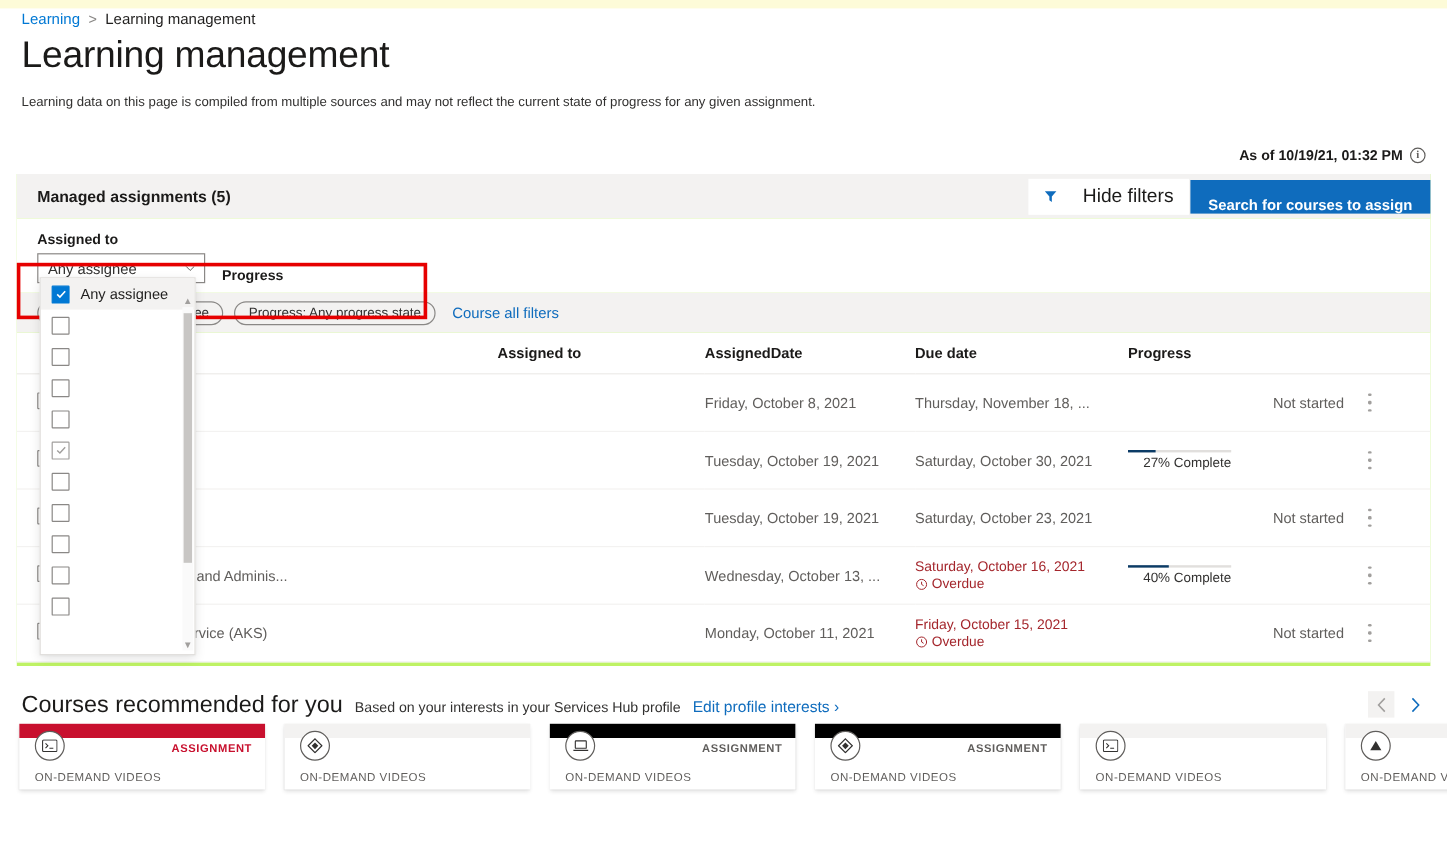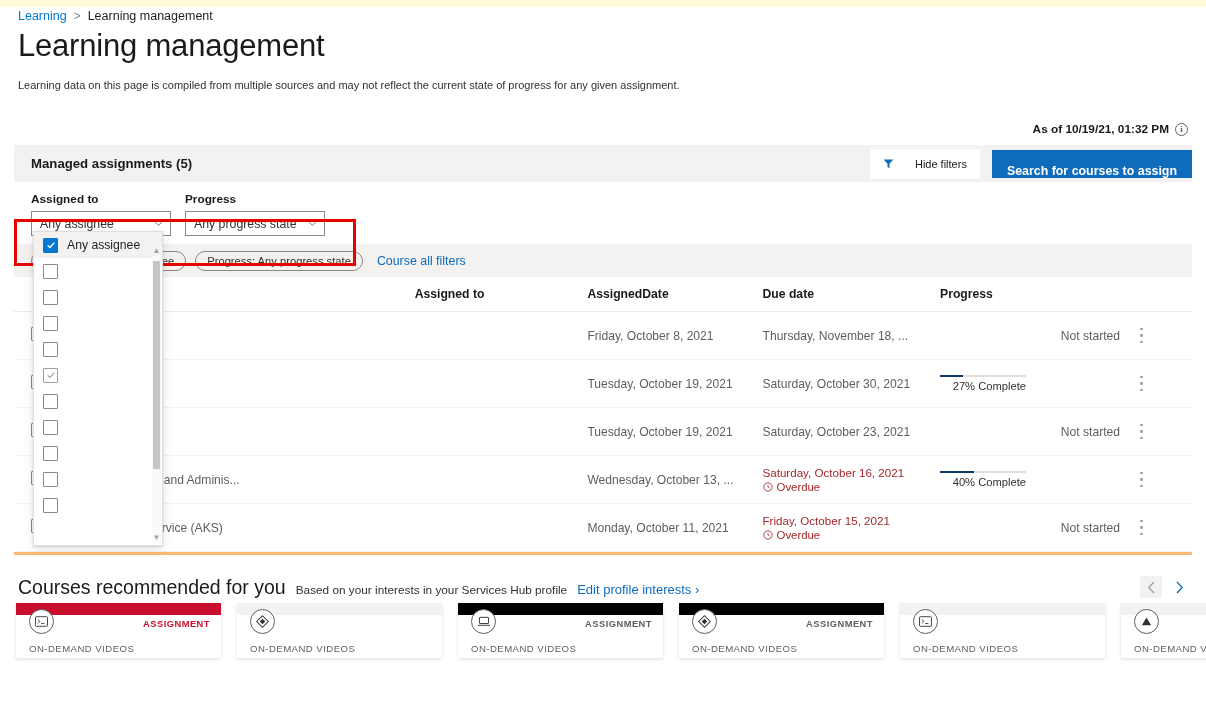--- a/index.html
+++ b/index.html
@@ -46,36 +46,36 @@
   }
   .asof .info-ic {
     width:13px;height:13px;border:1px solid #605e5c;border-radius:50%;
     display:inline-flex;align-items:center;justify-content:center;
     font-size:9px;color:#605e5c;font-weight:600; font-family:"Liberation Serif",serif;
   }
 
   
   .panel {
     position:absolute; left:14px; top:145px; width:1178px; height:410px;
-    background:#fdba74;
+    background:#bef264;
   }
   .panel-head {
     position:relative; height:37px; background:#f3f2f1;
     display:flex; align-items:center;
   }
   .panel-head .ptitle {
     margin-left:17px; font-size:13.2px; font-weight:700; color:#1b1a19;
   }
   .head-actions {
     position:absolute; right:0; top:0; height:37px; display:flex; align-items:center;
   }
   .hide-filters {
     height:30px; background:#ffffff; display:flex; align-items:center; gap:21px;
-    padding:0 13px; font-size:11px; color:#1b1a19; cursor:pointer;
-    margin-right:12px;
+    padding:0 13px; font-size:16px; color:#1b1a19; cursor:pointer;
+    margin-right:1px;
   }
   .funnel { width:11px; height:11px; display:block; }
   .btn-primary {
     height:28px; background:#0f6cbd; color:#ffffff; border:none;
     font-size:12.4px; font-weight:700; padding:14px 15px; cursor:pointer;
     font-family:"Liberation Sans", sans-serif;
   }
 
   
   .filter-bar {
@@ -260,26 +260,20 @@
         <span class="field-label">Assigned to</span>
         <div class="combo">
           <span>Any assignee</span>
           <svg class="chev" viewBox="0 0 12 12">
             <polyline points="1.5,4 6,8.5 10.5,4" fill="none" stroke="#605e5c" stroke-width="1.1"></polyline>
           </svg>
         </div>
       </div>
       <div class="field">
         <span class="field-label">Progress</span>
-        <div class="combo wide">
-          <span>Any progress state</span>
-          <svg class="chev" viewBox="0 0 12 12">
-            <polyline points="1.5,4 6,8.5 10.5,4" fill="none" stroke="#605e5c" stroke-width="1.1"></polyline>
-          </svg>
-        </div>
       </div>
       <div class="red-box" style="border-color: rgb(230, 0, 0);"></div>
     </div>
 
     <div class="chips-row">
       <div class="chip">Assigned to: Any assignee</div>
       <div class="chip">Progress: Any progress state</div>
       <div class="reset-link">Course all filters</div>
     </div>
 

